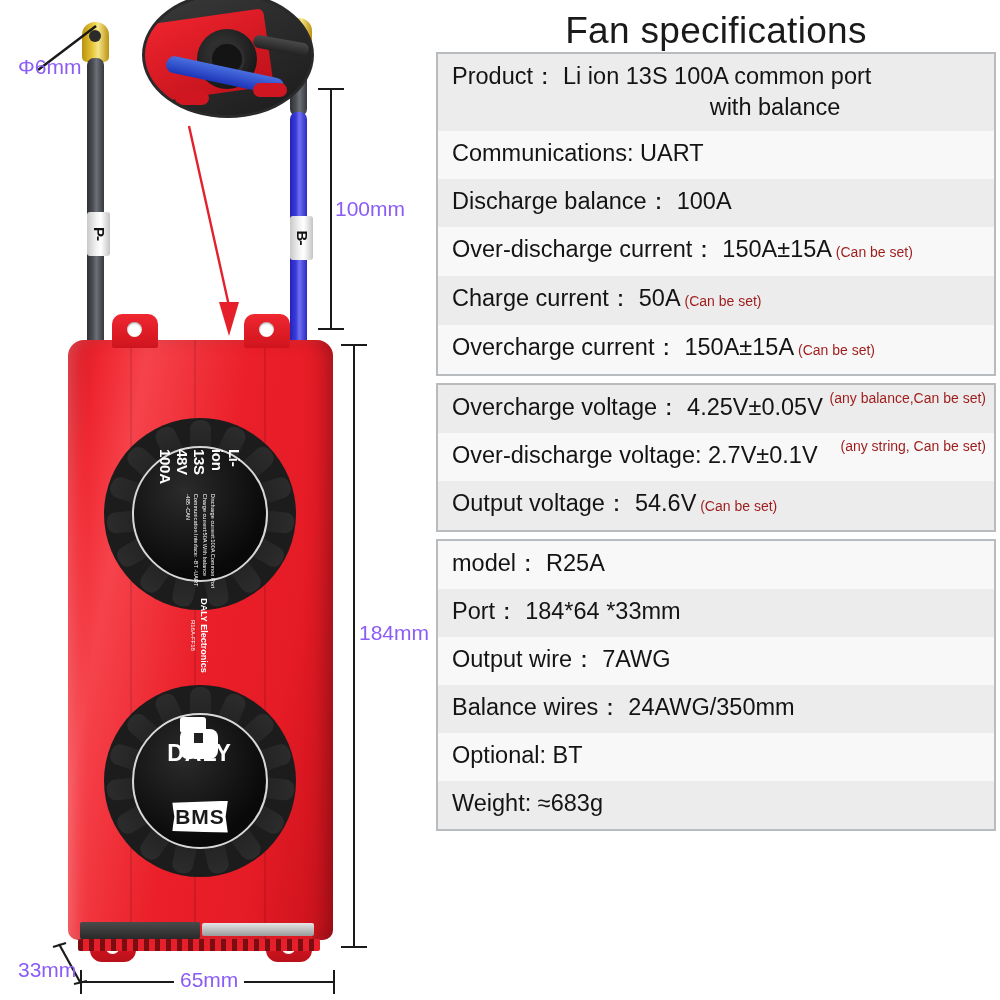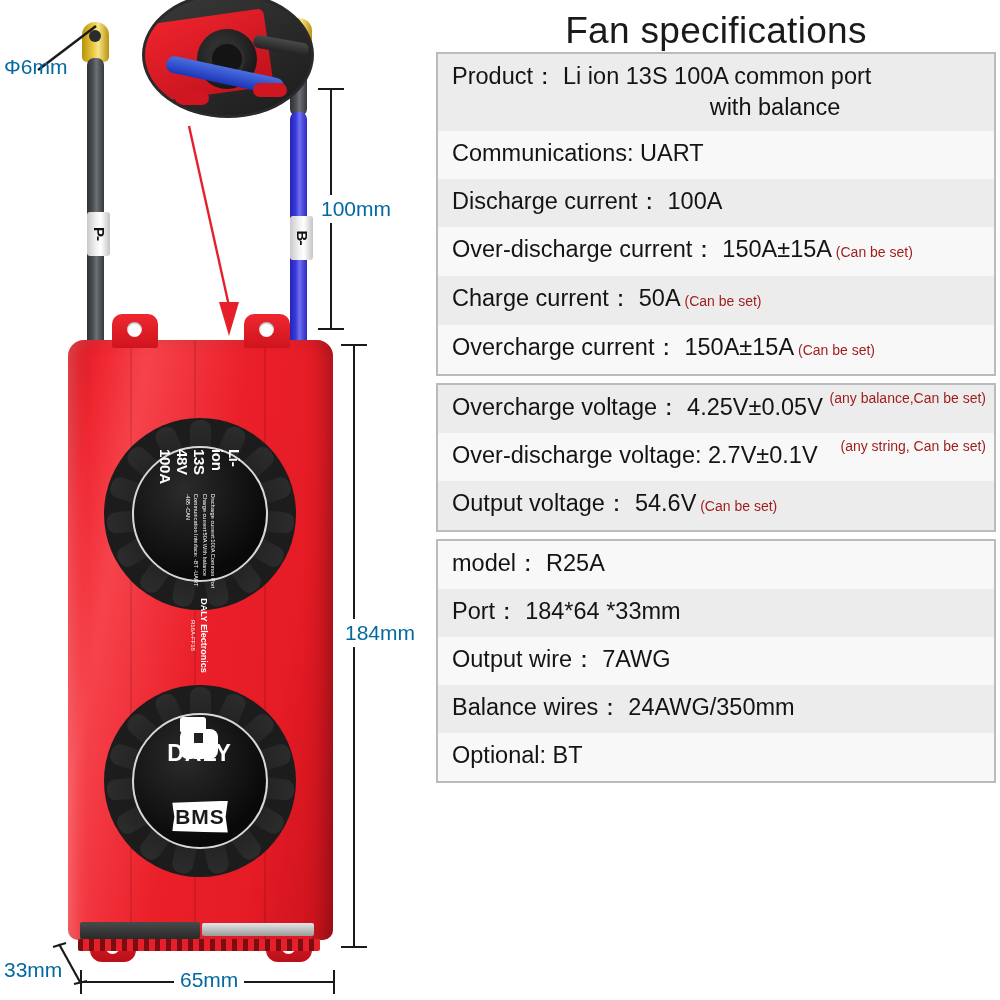--- a/index.html
+++ b/index.html
@@ -238,22 +238,23 @@
   .di-layer { position: absolute; }
 
   
   #detail-arrow { position: absolute; left: 185px; top: 120px; }
 
   
   .dim-line { position: absolute; background: #1a1a1a; }
   .dim-txt {
     position: absolute;
     font-size: 21px;
-    color: #0369a1;
+    color: #8b5cf6;
     white-space: nowrap;
+    margin-left: 14px;
   }
 
   
   #spec-pane {
     position: absolute;
     left: 432px; top: 0;
     width: 568px; height: 1000px;
   }
   #spec-title {
     font-size: 37px;
@@ -439,36 +440,36 @@
   <svg style="position:absolute;left:52px;top:940px;" width="40" height="48">
     <line x1="7" y1="4" x2="28" y2="42" stroke="#1a1a1a" stroke-width="2.2"></line>
     <line x1="1" y1="7" x2="14" y2="3" stroke="#1a1a1a" stroke-width="2.2"></line>
     <line x1="22" y1="44" x2="35" y2="41" stroke="#1a1a1a" stroke-width="2.2"></line>
   </svg>
   <div class="dim-txt" style="left:4px;top:958px;">33mm</div>
 
   <div class="dim-line" style="left:80px;top:981px;width:255px;height:2px;"></div>
   <div class="dim-line" style="left:80px;top:970px;width:2px;height:24px;"></div>
   <div class="dim-line" style="left:333px;top:970px;width:2px;height:24px;"></div>
-  <div class="dim-txt" style="left:174px;top:968px;background:#fff;padding:0 6px;">65mm</div>
+  <div class="dim-txt" style="left:160px;top:968px;background:#fff;padding:0 6px;">65mm</div>
 </div>
 
 <div id="spec-pane">
   <div id="spec-title">Fan specifications</div>
   <div id="spec-groups">
       <div class="spec-block">
         <div class="spec-row alt">
           <div><span class="row-label">Product：</span><span class="row-value">  Li ion 13S 100A common port</span></div>
           <div class="row-indent">with balance</div>
         </div>
         <div class="spec-row plain">
           <div><span class="row-label">Communications: UART</span></div>
         </div>
         <div class="spec-row alt">
-          <div><span class="row-label">Discharge current：</span><span class="row-value">  100A</span></div>
+          <div><span class="row-label">Discharge balance：</span><span class="row-value">  100A</span></div>
         </div>
         <div class="spec-row plain">
           <div><span class="row-label">Over-discharge current：</span><span class="row-value">  150A±15A</span><span class="note">  (Can be set)</span></div>
         </div>
         <div class="spec-row alt">
           <div><span class="row-label">Charge current：</span><span class="row-value">  50A</span><span class="note">  (Can be set)</span></div>
         </div>
         <div class="spec-row plain">
           <div><span class="row-label">Overcharge current：</span><span class="row-value">  150A±15A</span><span class="note">  (Can be set)</span></div>
         </div>
@@ -495,15 +496,18 @@
         </div>
         <div class="spec-row plain">
           <div><span class="row-label">Output wire：</span><span class="row-value">  7AWG</span></div>
         </div>
         <div class="spec-row alt">
           <div><span class="row-label">Balance wires：</span><span class="row-value">  24AWG/350mm</span></div>
         </div>
         <div class="spec-row plain">
           <div><span class="row-label">Optional:</span><span class="row-value">  BT</span></div>
         </div>
+        <div class="spec-row alt">
+          <div><span class="row-label">Weight:</span><span class="row-value">  ≈683g</span></div>
+        </div>
       </div>
     </div>
 </div>
 
 </body></html>

